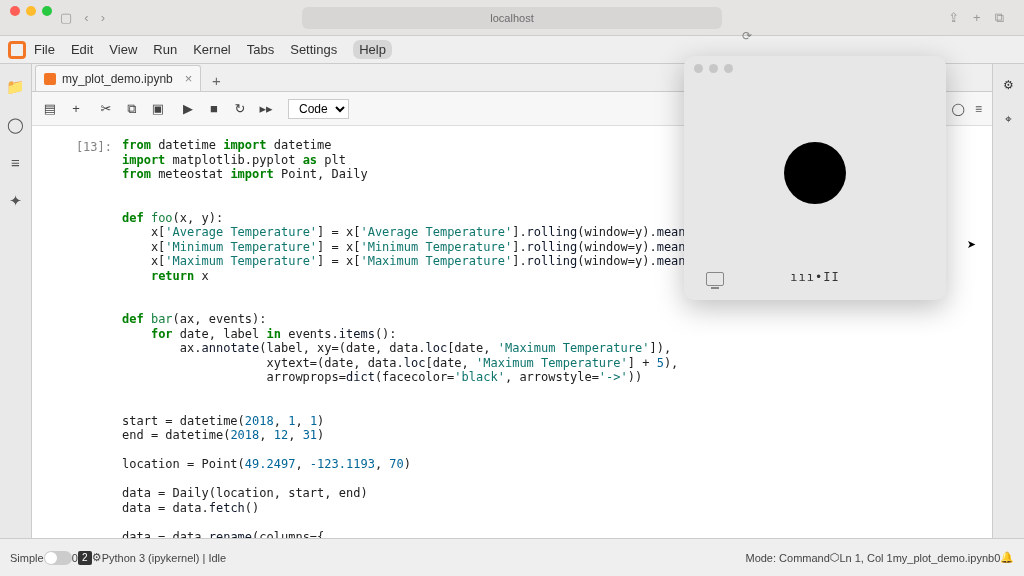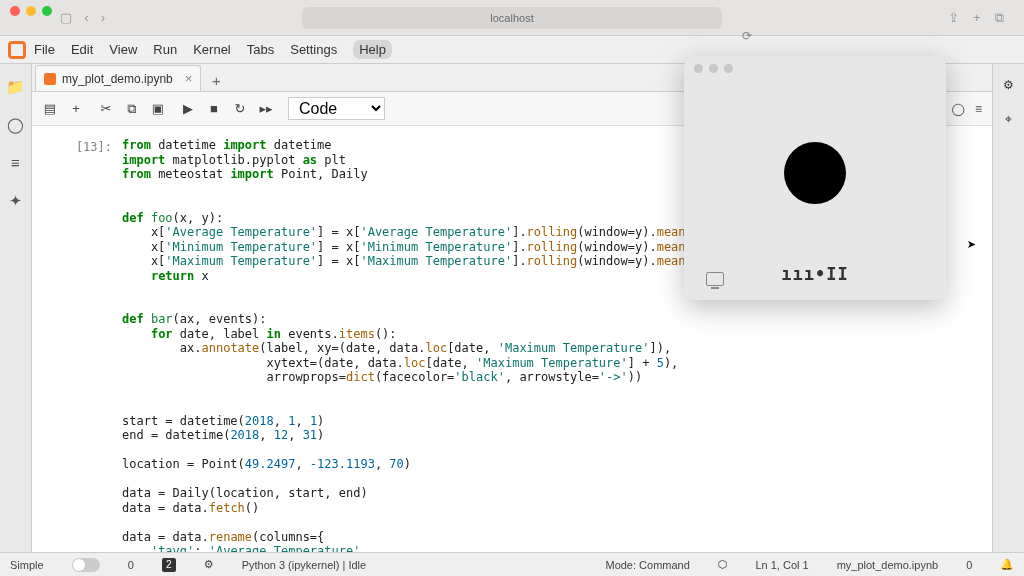--- a/index.html
+++ b/index.html
@@ -62,58 +62,58 @@
   .tabs { height:28px; display:flex; align-items:flex-end; padding-left:3px; border-bottom:1px solid #ccc;}
   .tab { height:26px; background:#f7f7f7; border:1px solid #ccc; border-bottom:none; border-radius:3px 3px 0 0; display:flex; align-items:center; padding:0 8px; gap:6px; font-size:12px;}
   .tab .nb-icon{ width:12px;height:12px; background:#f37626; border-radius:2px;}
   .tab-close{ color:#888; font-size:13px; margin-left:6px;}
   .tab-add{ width:22px; height:22px; margin-left:4px; display:flex;align-items:center;justify-content:center; color:#666; font-size:15px;}
 
   
   .toolbar { height:34px; background:#f7f7f7; border-bottom:1px solid #ddd; display:flex; align-items:center; padding:0 10px; gap:14px;}
   .toolbar .grp{display:flex; gap:10px;}
   .toolbar .ico{ width:16px; height:16px; color:#444; font-size:13px; text-align:center; cursor:default;}
-  .toolbar select{ font-size:16px; border:1px solid #ccc; padding:1px 30px 1px 6px; background:#fff;}
+  .toolbar select{ font-size:12px; border:1px solid #ccc; padding:1px 4px 1px 6px; background:#fff;}
   .toolbar .spacer{flex:1;}
   .tb-right{display:flex;gap:10px; color:#555;}
 
   
   .nb { flex:1; background:#fff; overflow:hidden; position:relative; padding:12px 0 0 0;}
   .cell { display:flex; }
   .prompt { width:90px; text-align:right; padding-right:10px; color:#828282; font-family:Menlo,Consolas,monospace; font-size:12px; padding-top:2px;}
   .code { flex:1; font-family:Menlo,Consolas,monospace; font-size:12px; line-height:14.5px; white-space:pre; color:#212121; padding-right:0;}
 
   
   .kw{color:#008000; font-weight:bold;}
   .str{color:#0f766e;}
   .num{color:#006699;}
   .fn{color:#15803d;}
-  .call{color:#a16207;}
-
-  
-  .status { position:absolute; bottom:0; left:0; right:0; height:24px; background:#efefef; border-top:1px solid #ccc; display:flex; align-items:center; font-size:11px; color:#444; padding:0 10px; gap:28px;}
+  .call{color:#0f172a;}
+
+  
+  .status { position:absolute; bottom:0; left:0; right:0; height:38px; background:#efefef; border-top:1px solid #ccc; display:flex; align-items:center; font-size:11px; color:#444; padding:0 10px; gap:0;}
   .status .spacer{flex:1;}
   .toggle{ width:28px; height:14px; border-radius:8px; background:#ccc; position:relative;}
   .toggle::after{content:"";position:absolute;left:1px;top:1px;width:12px;height:12px;border-radius:50%;background:#fff;}
   .st-box{ width:14px;height:14px; background:#333; color:#fff; font-size:10px; display:inline-flex;align-items:center;justify-content:center; border-radius:2px;}
 
   
   .overlay {
     position:absolute; top:56px; right:78px; width:262px; height:244px;
     background:#e7e7e7; border-radius:10px; box-shadow:0 8px 28px rgba(0,0,0,.25);
     z-index:100;
   }
   .ov-dots{ position:absolute; top:8px; left:10px; display:flex; gap:6px;}
   .ov-dots span{width:9px;height:9px;border-radius:50%; background:#c7c7c7; display:block;}
   .ov-body{ height:100%; display:flex; flex-direction:column; align-items:center; justify-content:center;}
   .ov-circle{ width:62px; height:62px; background:#000; border-radius:50%; margin-top:-10px;}
   .ov-footer{ position:absolute; bottom:16px; left:0; right:0; display:flex; align-items:center; justify-content:center;}
   .ov-mon{ position:absolute; left:22px; bottom:14px; width:18px; height:14px; border:1.5px solid #888; border-radius:2px;}
   .ov-mon::after{content:"";position:absolute;left:4px; right:4px; bottom:-4px; height:2px; background:#888;}
-  .ov-wave{ font-family:monospace; font-size:17px; letter-spacing:1px; font-weight:bold;}
+  .ov-wave{ font-family:monospace; font-size:12px; letter-spacing:1px; font-weight:normal;}
 
   
   .cursor-dot{position:absolute; right:48px; top:238px; font-size:11px; color:#000;}
 </style>
 </head>
 <body>
 
 <div class="mac-dots">
   <span class="dot-r"></span>
   <span class="dot-y"></span>

